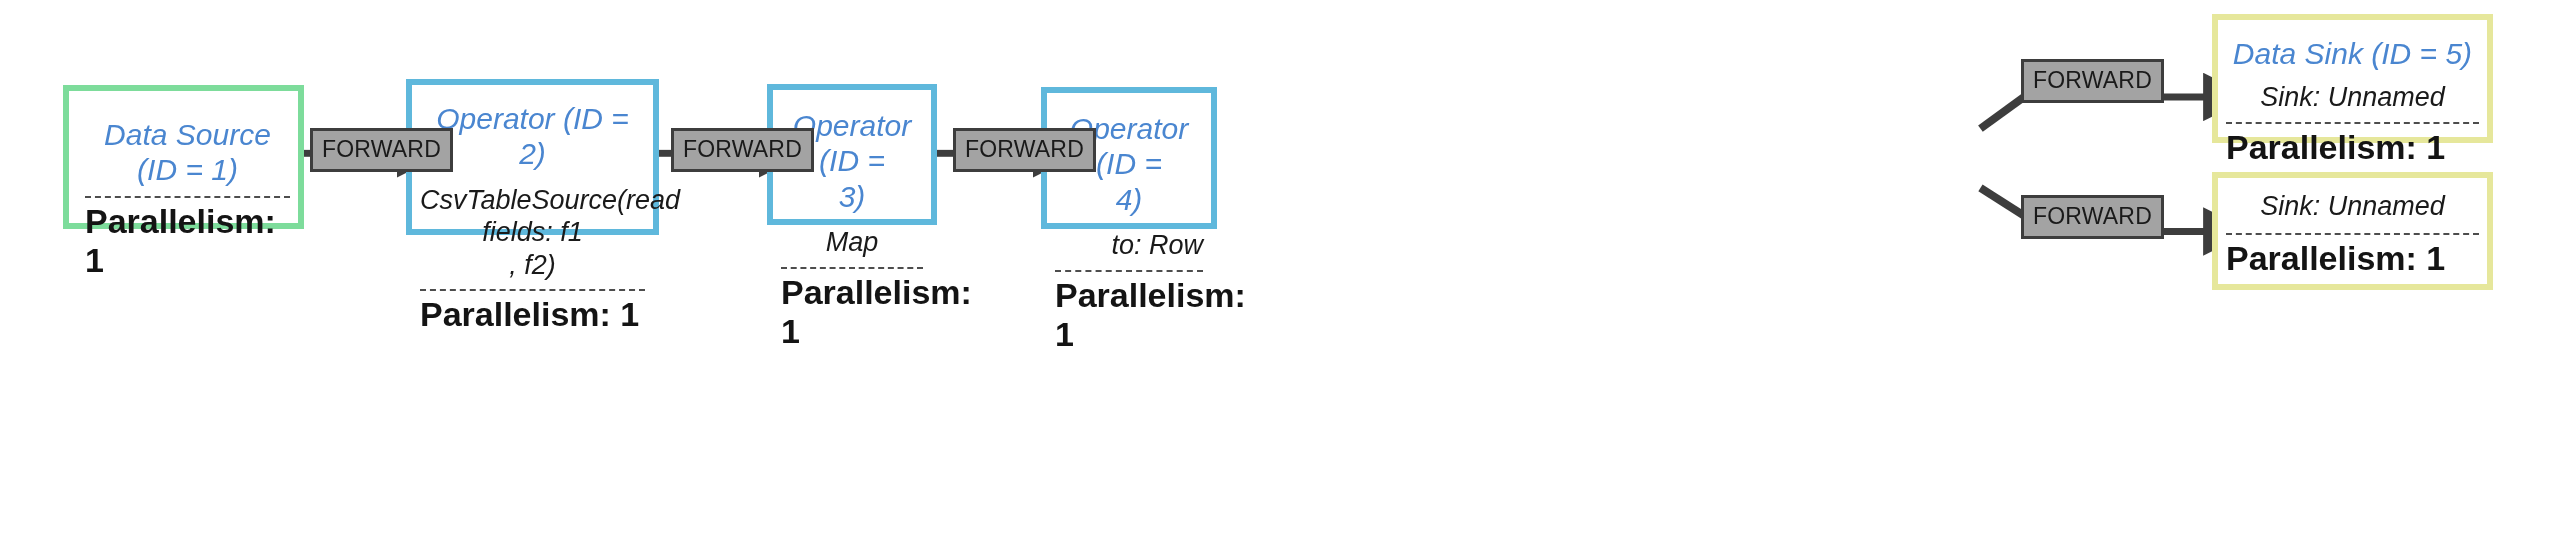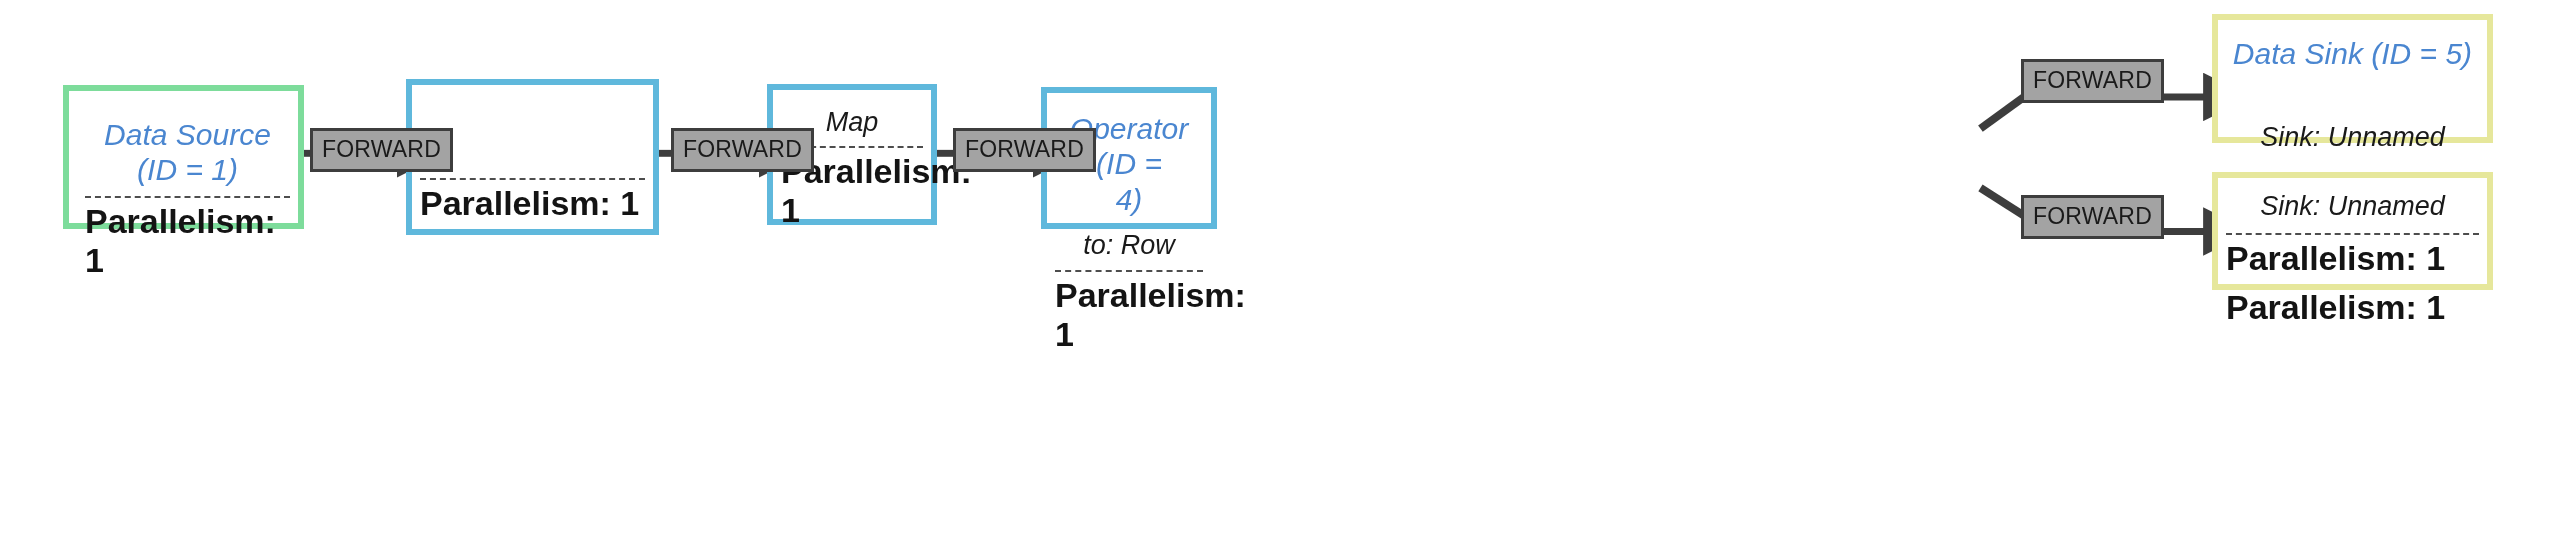--- a/index.html
+++ b/index.html
@@ -76,21 +76,21 @@
     text-align: left;
     line-height: 1.15;
     margin: 0;
   }
 
   
   #node-1 { left: 63px;   top: 85px;  width: 241px;  height: 144px; padding-left: 16px; }
   #node-2 { left: 406px;  top: 79px;  width: 253px;  height: 156px; }
   #node-3 { left: 767px;  top: 84px;  width: 170px;  height: 141px; }
   #node-4 { left: 1041px; top: 87px;  width: 176px;  height: 142px; }
-  #node-5 { left: 2212px; top: 14px;  width: 281px;  height: 129px; gap: 40px; }
+  #node-5 { left: 2212px; top: 14px;  width: 281px;  height: 129px; }
   #node-6 { left: 2212px; top: 172px; width: 281px;  height: 118px; }
 
   #node-1 .node-title { margin-top: 22px; }
   #node-1 .node-desc  { margin-top: 14px; }
   #node-2 .node-title { margin-top: 12px; }
   #node-2 .node-desc  { margin-top: 12px; text-align: center; }
   #node-3 .node-title { margin-top: 14px; }
   #node-3 .node-desc  { margin-top: 12px; }
   #node-4 .node-title { margin-top: 14px; }
   #node-4 .node-desc  { margin-top: 12px; }
@@ -157,36 +157,41 @@
   </svg>
 
   <div class="node src" id="node-1" style="border-color: rgb(125, 220, 155);">
     <div class="node-title" style="color: rgb(74, 134, 208);">Data Source (ID = 1)</div>
     <div class="node-spacer"></div>
     <hr class="node-divider">
     <div class="node-footer">Parallelism: 1</div>
   </div>
 
   <div class="node op" id="node-2" style="border-color: rgb(95, 184, 220);">
+    <div class="node-title" style="color: rgb(74, 134, 208);">Operator (ID = 2)</div>
+    <div class="node-desc" style="color: rgb(26, 26, 26);">CsvTableSource(read fields: f1
+, f2)</div>
     <div class="node-spacer"></div>
     <hr class="node-divider">
     <div class="node-footer">Parallelism: 1</div>
   </div>
 
   <div class="node op" id="node-3" style="border-color: rgb(95, 184, 220);">
+    <div class="node-title" style="color: rgb(74, 134, 208);">Operator (ID =
+3)</div>
     <div class="node-desc" style="color: rgb(26, 26, 26);">Map</div>
     <div class="node-spacer"></div>
     <hr class="node-divider">
     <div class="node-footer">Parallelism: 1</div>
   </div>
 
   <div class="node op" id="node-4" style="border-color: rgb(95, 184, 220);">
     <div class="node-title" style="color: rgb(74, 134, 208);">Operator (ID =
 4)</div>
-    <div class="node-desc" style="color: rgb(26, 26, 26);">to: Row</div>
+    <div class="node-desc" style="color: rgb(26, 26, 26); text-align: right;">to: Row</div>
     <div class="node-spacer"></div>
     <hr class="node-divider">
     <div class="node-footer">Parallelism: 1</div>
   </div>
 
   <div class="node sink" id="node-5" style="border-color: rgb(230, 231, 155);">
     <div class="node-title" style="color: rgb(74, 134, 208);">Data Sink (ID = 5)</div>
     <div class="node-desc" style="color: rgb(26, 26, 26);">Sink: Unnamed</div>
     <div class="node-spacer"></div>
     <hr class="node-divider">

